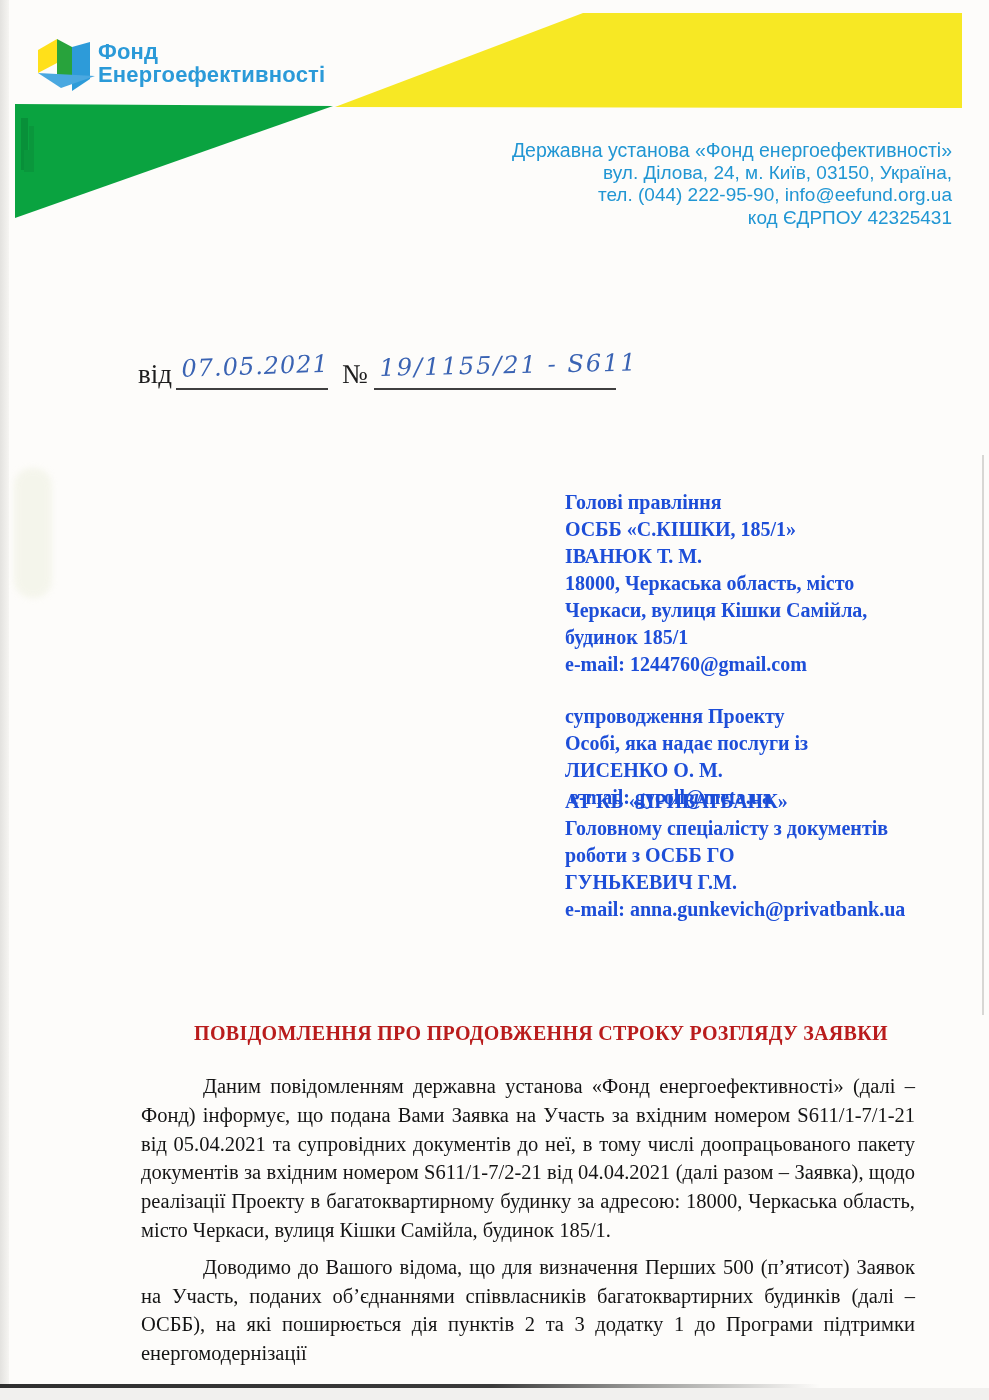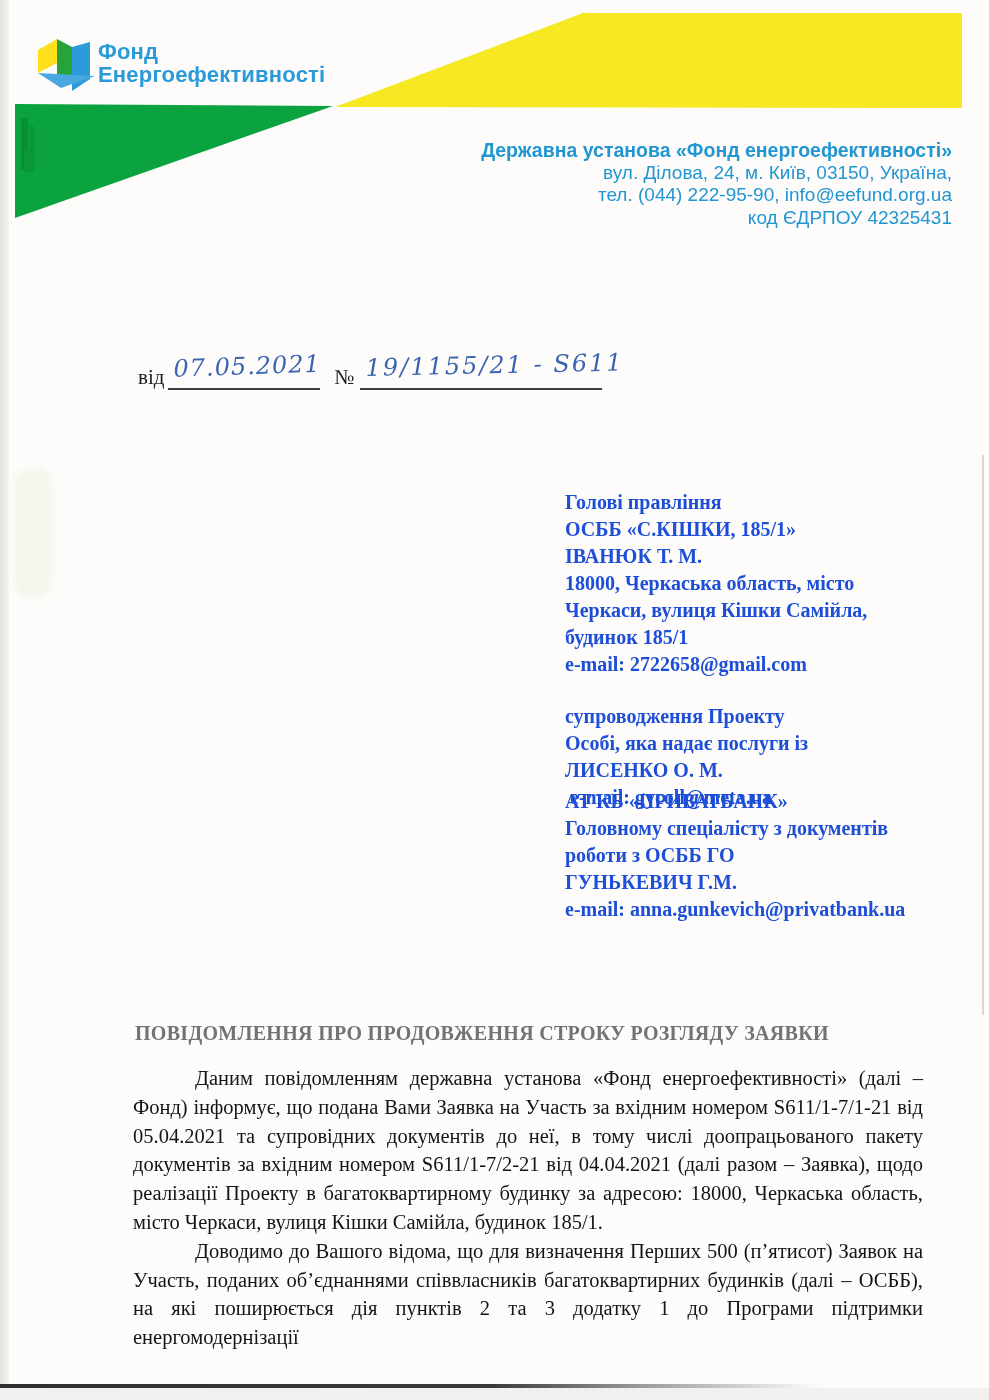--- a/index.html
+++ b/index.html
@@ -25,26 +25,26 @@
   }
 
   
   .header-block {
     position: absolute; top: 139px; right: 37px;
     text-align: right;
     font-family: "Liberation Sans", sans-serif;
     font-size: 19px; line-height: 22.5px;
     color: #2196d3; font-weight: 400;
   }
-  .header-block .org { font-weight: 700; font-size: 19.5px; text-align: center; }
+  .header-block .org { font-weight: 400; font-size: 19.5px; text-align: center; }
 
   
   .ref-line { position: absolute; left: 138px; top: 356px; height: 40px; white-space: nowrap; }
   .ref-label {
-    font-family: "Liberation Serif", serif; font-size: 21px; color: #1d1d1d;
+    font-family: "Liberation Serif", serif; font-size: 27px; color: #1d1d1d;
     vertical-align: baseline;
   }
   .hw-field {
     display: inline-block; border-bottom: 2px solid #3f3f3f;
     height: 32px; vertical-align: bottom; position: relative;
   }
   .hw-field.f1 { width: 152px; margin-left: 4px; margin-right: 14px; }
   .hw-field.f2 { width: 242px; margin-left: 6px; }
   .hw {
     display: inline-block;
@@ -62,32 +62,32 @@
     font-size: 20px; line-height: 27px; color: #1d4ed8;
     white-space: nowrap;
   }
   .rb1 { top: 489px; }
   .rb2 { top: 703px; }
   .rb3 { top: 788px; }
   .rb2 .indent-line { padding-left: 5px; }
 
   
   .letter-title {
-    position: absolute; left: 135px; top: 1022px; width: 790px;
-    text-align: left; font-family: "Liberation Serif", serif;
-    font-weight: 700; font-size: 20px; color: #737373; letter-spacing: 0.3px;
+    position: absolute; left: 146px; top: 1022px; width: 790px;
+    text-align: center; font-family: "Liberation Serif", serif;
+    font-weight: 700; font-size: 20px; color: #b91c1c; letter-spacing: 0.3px;
     white-space: nowrap;
   }
   .letter-body {
     position: absolute; left: 133px; top: 1064px; width: 790px;
     font-family: "Liberation Serif", serif; font-size: 20.5px;
     line-height: 28.8px; color: #141414;
     text-align: justify;
   }
-  .letter-body p { margin: 0; text-indent: 62px; }
+  .letter-body p { margin: 8px; text-indent: 62px; }
 
   
   .scan-left-edge {
     position: absolute; left: 0; top: 0; width: 9px; height: 1400px;
     background: linear-gradient(to right, #e3e2df, #f6f5f2);
   }
   .scan-right-line {
     position: absolute; left: 982px; top: 455px; width: 2px; height: 560px;
     background: #d8d7d4;
   }
@@ -141,21 +141,21 @@
     <span class="ref-label">від</span><span class="hw-field f1"><span class="hw">07.05.2021</span></span><span class="ref-label">№</span><span class="hw-field f2"><span class="hw">19/1155/21 - S611</span></span>
   </div>
 
   <div class="recipient-block rb1">
     <div>Голові правління</div>
     <div>ОСББ «С.КІШКИ, 185/1»</div>
     <div>ІВАНЮК Т. М.</div>
     <div>18000, Черкаська область, місто</div>
     <div>Черкаси, вулиця Кішки Самійла,</div>
     <div>будинок 185/1</div>
-    <div>e-mail: 2722658@gmail.com</div>
+    <div>e-mail: 1244760@gmail.com</div>
   </div>
 
   <div class="recipient-block rb2">
     <div>супроводження Проекту</div>
     <div>Особі, яка надає послуги із</div>
     <div>ЛИСЕНКО О. М.</div>
     <div class="indent-line">e-mail: gycoll@meta.ua</div>
   </div>
 
   <div class="recipient-block rb3">

